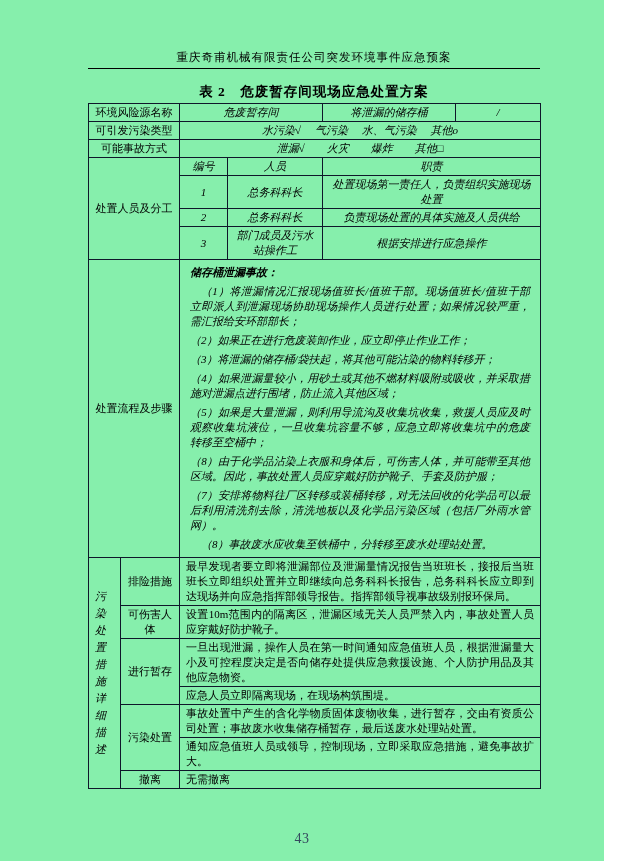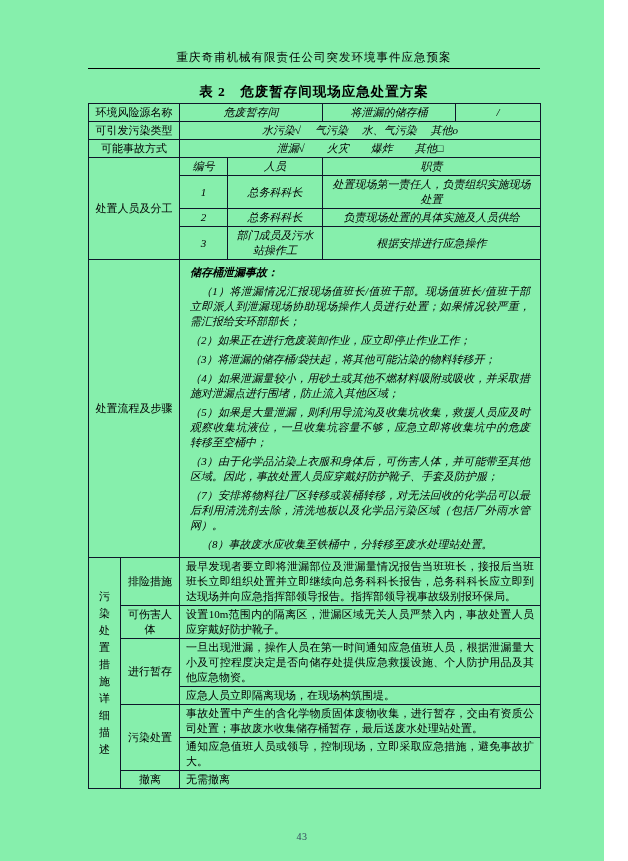--- a/index.html
+++ b/index.html
@@ -21,28 +21,28 @@
     border-collapse:collapse; width:452px; table-layout:fixed;
     font-size:11px; line-height:15px;
   }
   table.doc-table td {
     border:1px solid #0f172a; padding:1px 6px; vertical-align:middle;
     overflow:hidden;
   }
   td.lbl  { text-align:center; }
   td.ctr  { text-align:center; padding:1px 4px;font-style:italic; }
   td.lbl2 { text-align:center; padding:1px 8px; }
-  td.vlbl { text-align:center; padding:2px 4px; line-height:17px; word-break:break-all; }
+  td.vlbl { padding:2px 4px; line-height:17px; word-break:break-all;font-style:italic; }
   td.content { text-align:justify; padding:1px 4px; vertical-align:middle; }
   td.content p { margin:4px;font-style:italic; }
   .bold { font-weight:bold; }
   .indent1 { text-indent:11px; }
   .page-number {
     position:absolute; left:0; right:0; top:831px; text-align:center;
-    font-size:10px; color:#34495e; letter-spacing:0.5px;
+    font-size:14px; color:#34495e; letter-spacing:0.5px;
   }
 </style>
 </head>
 <body>
 
 <div class="page">
   <div class="content-area">
 
     <div class="doc-header">重庆奇甫机械有限责任公司突发环境事件应急预案</div>
 
@@ -100,21 +100,21 @@
 
       <tr>
         <td colspan="2" class="lbl">处置流程及步骤</td>
         <td colspan="4" class="content">
           <p class="bold">储存桶泄漏事故：</p>
           <p class="indent1">（1）将泄漏情况汇报现场值班长/值班干部。现场值班长/值班干部立即派人到泄漏现场协助现场操作人员进行处置；如果情况较严重，需汇报给安环部部长；</p>
           <p>（2）如果正在进行危废装卸作业，应立即停止作业工作；</p>
           <p>（3）将泄漏的储存桶/袋扶起，将其他可能沾染的物料转移开；</p>
           <p>（4）如果泄漏量较小，用砂土或其他不燃材料吸附或吸收，并采取措施对泄漏点进行围堵，防止流入其他区域；</p>
           <p>（5）如果是大量泄漏，则利用导流沟及收集坑收集，救援人员应及时观察收集坑液位，一旦收集坑容量不够，应急立即将收集坑中的危废转移至空桶中；</p>
-          <p>（3）由于化学品沾染上衣服和身体后，可伤害人体，并可能带至其他区域。因此，事故处置人员应穿戴好防护靴子、手套及防护服；</p>
+          <p>（8）由于化学品沾染上衣服和身体后，可伤害人体，并可能带至其他区域。因此，事故处置人员应穿戴好防护靴子、手套及防护服；</p>
           <p>（7）安排将物料往厂区转移或装桶转移，对无法回收的化学品可以最后利用清洗剂去除，清洗地板以及化学品污染区域（包括厂外雨水管网）。</p>
           <p class="indent1">（8）事故废水应收集至铁桶中，分转移至废水处理站处置。</p>
         </td>
       </tr>
 
       <tr>
         <td rowspan="7" class="vlbl">污染处置措施详细描述</td>
         <td class="lbl2">排险措施</td>
         <td colspan="4" class="content">最早发现者要立即将泄漏部位及泄漏量情况报告当班班长，接报后当班班长立即组织处置并立即继续向总务科科长报告，总务科科长应立即到达现场并向应急指挥部领导报告。指挥部领导视事故级别报环保局。</td>
       </tr>

